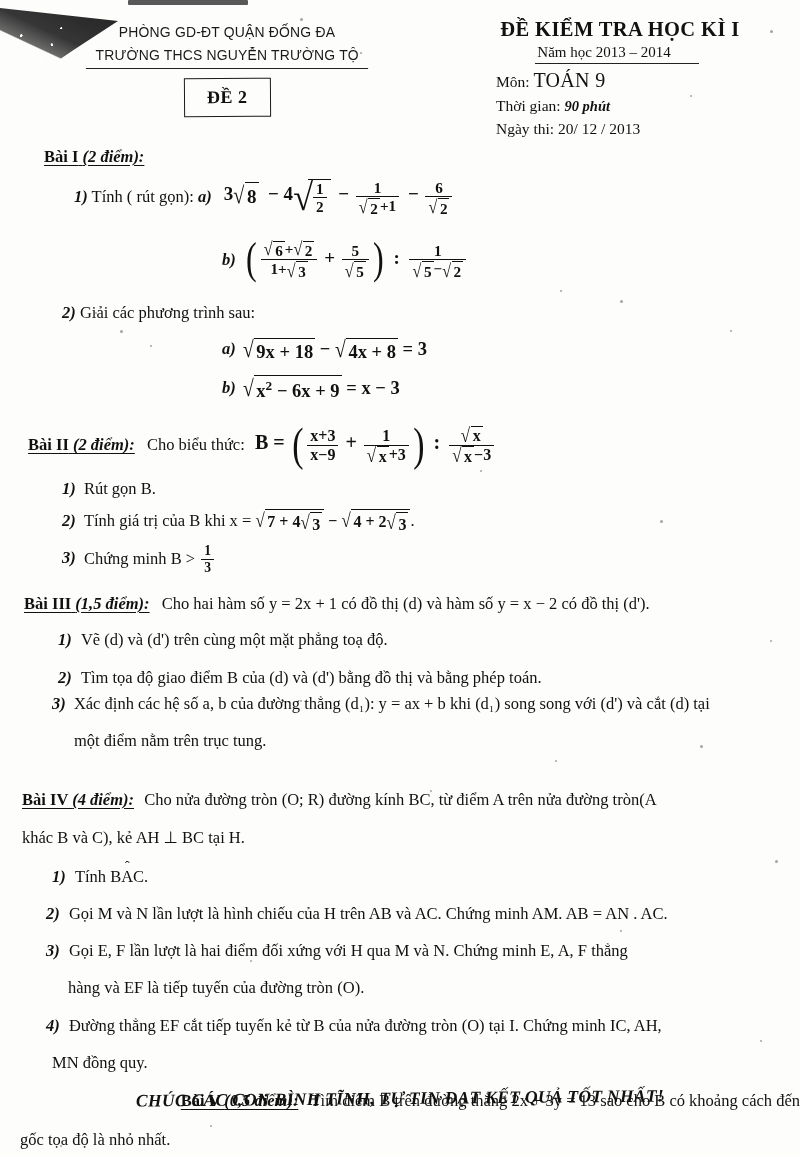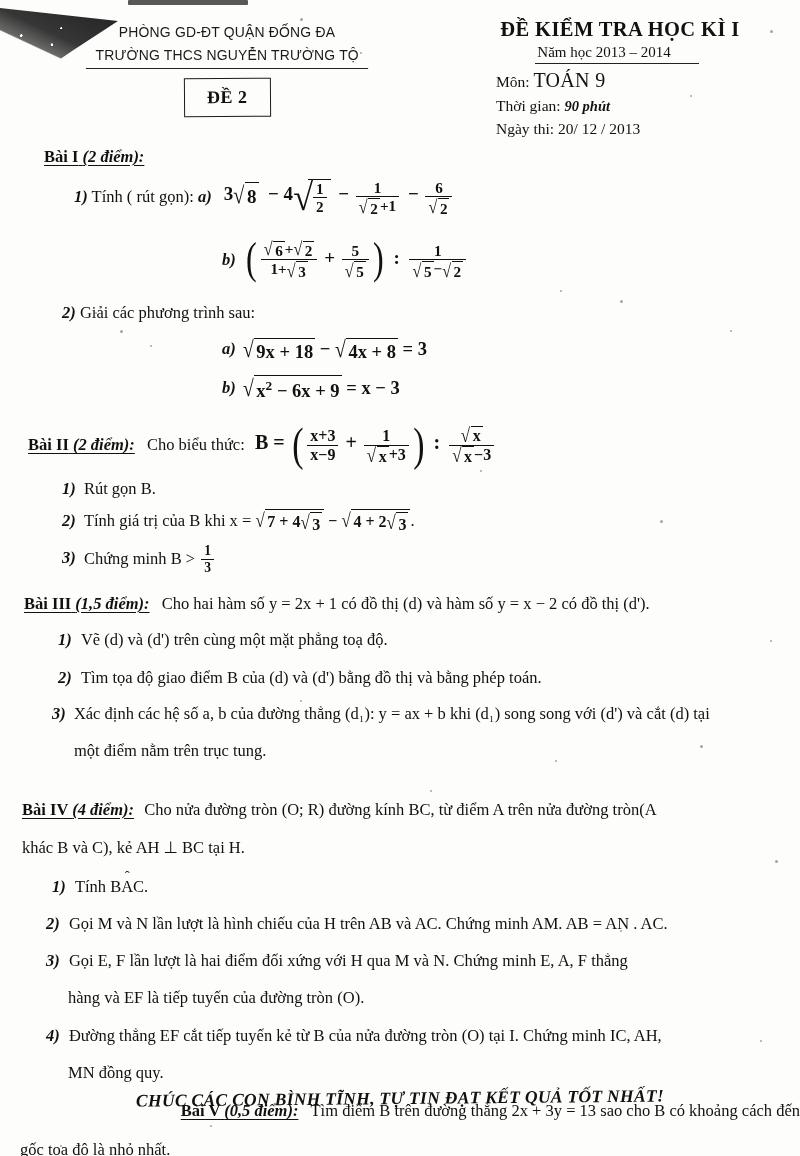--- a/index.html
+++ b/index.html
@@ -255,21 +255,21 @@
     <div class="row" style="margin-left:58px; margin-top:14px;">
       <span class="itm-n">1)</span>
       <span style="margin-left:5px;">Vẽ (d) và (d') trên cùng một mặt phẳng toạ độ.</span>
     </div>
 
     <div class="row" style="margin-left:58px; margin-top:16px;">
       <span class="itm-n">2)</span>
       <span style="margin-left:5px;">Tìm tọa độ giao điểm B của (d) và (d') bằng đồ thị và bằng phép toán.</span>
     </div>
 
-    <div class="row" style="margin-left:52px; margin-top:14px;">
+    <div class="row" style="margin-left:52px; margin-top:4px;">
       <span class="itm-n">3)</span>
       <span style="margin-left:4px;">Xác định các hệ số a, b của đường thẳng (d₁): y = ax + b khi (d₁) song song với (d') và cắt (d) tại</span>
     </div>
     <div class="row" style="margin-left:74px; margin-top:15px;">
       <span>một điểm nằm trên trục tung.</span>
     </div>
 
     <div class="row" style="margin-left:22px; margin-top:36px;">
       <span class="bai-head"><span>Bài IV</span>
       <i>(4 điểm):</i></span>
@@ -295,21 +295,21 @@
       <span style="margin-left:5px;">Gọi E, F lần lượt là hai điểm đối xứng với H qua M và N. Chứng minh E, A, F thẳng</span>
     </div>
     <div class="row" style="margin-left:68px; margin-top:15px;">
       <span>hàng và EF là tiếp tuyến của đường tròn (O).</span>
     </div>
 
     <div class="row" style="margin-left:46px; margin-top:16px;">
       <span class="itm-n">4)</span>
       <span style="margin-left:5px;">Đường thẳng EF cắt tiếp tuyến kẻ từ B của nửa đường tròn (O) tại I. Chứng minh IC, AH,</span>
     </div>
-    <div class="row" style="margin-left:68px; margin-top:15px;">
+    <div class="row" style="margin-left:52px; margin-top:15px;">
       <span>MN đồng quy.</span>
     </div>
 
     <div class="row" style="margin-left:20px; margin-top:16px;text-align:right;">
       <span class="bai-head"><span>Bài V</span>
       <i>(0,5 điểm):</i></span>
       <span style="margin-left:8px;">Tìm điểm B trên đường thẳng  2x + 3y = 13  sao cho B có khoảng cách đến</span>
     </div>
     <div class="row" style="margin-left:20px; margin-top:16px;">
       <span>gốc tọa độ là nhỏ nhất.</span>

